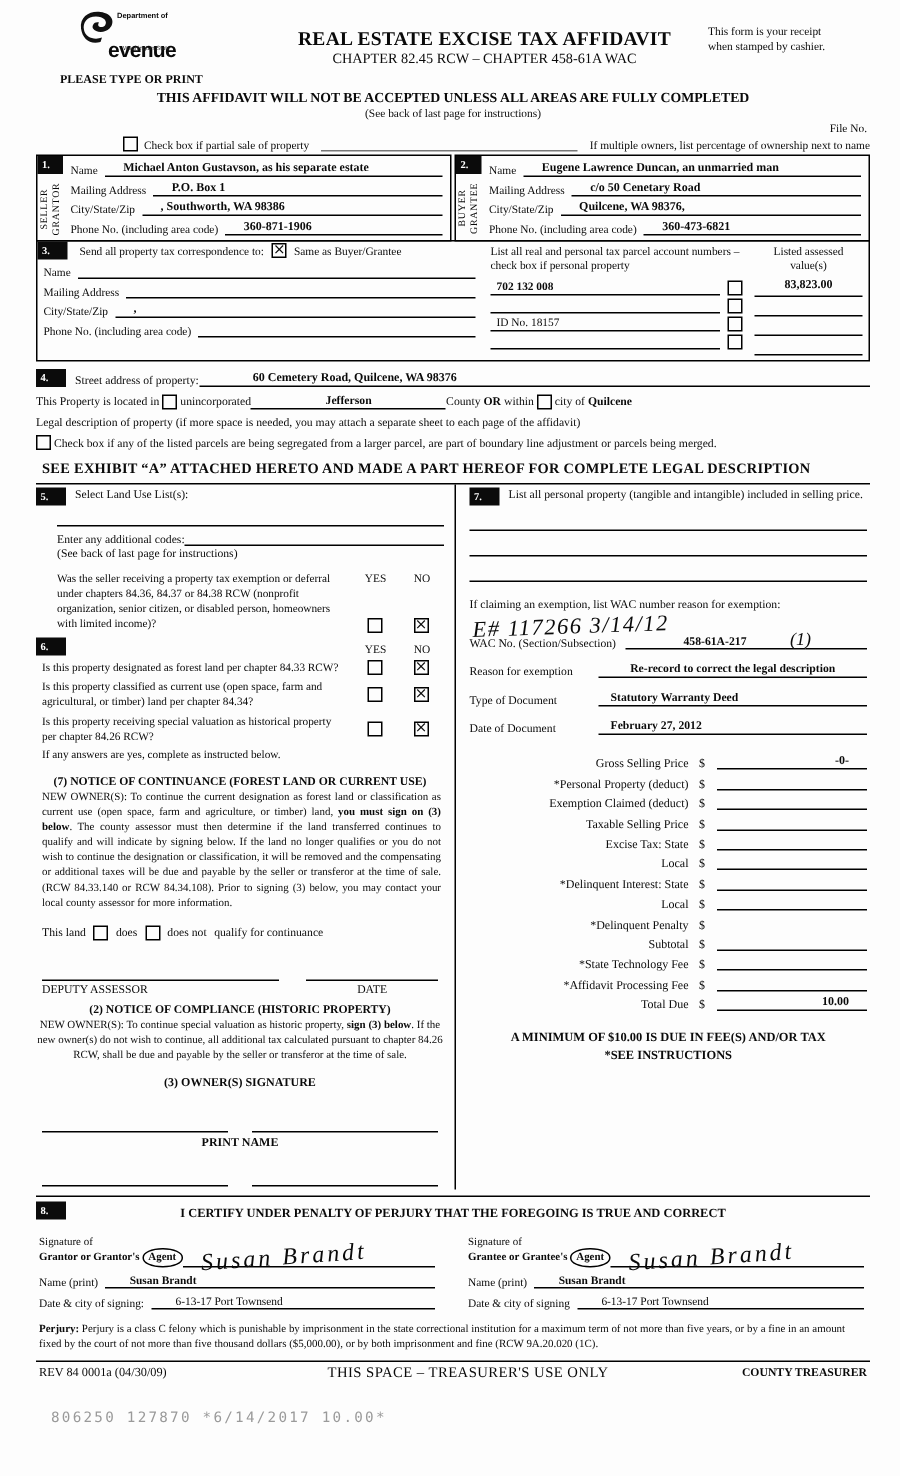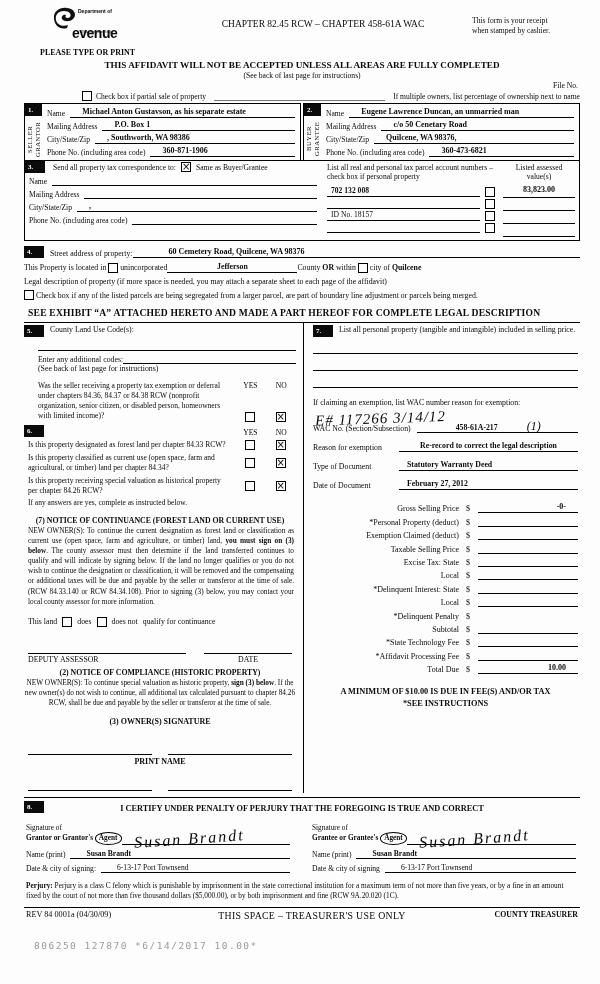--- a/index.html
+++ b/index.html
@@ -147,20 +147,21 @@
         <svg width="26" height="24" viewBox="0 0 26 24">
           <path d="M2 13 C1 5 8 1 15 2 C23 3 25 9 21 13 C18 16 12 16 10 13 C9 11 11 8 14 9 C12 12 16 13 18 11 C20 8 17 5 12 5 C6 5 3 9 4 14 C5 19 11 21 16 19 L15 22 C8 24 3 20 2 13 Z" fill="#111"></path>
         </svg>
         <div class="logo-dept">Department of</div>
         <div class="logo-name">evenue</div>
         <div class="logo-sub">Washington State</div>
       </div>
       <div class="type-print">PLEASE TYPE OR PRINT</div>
     </div>
     <div class="title-wrap">
+      <div class="title">REAL ESTATE EXCISE TAX AFFIDAVIT</div>
       <div class="subtitle">CHAPTER 82.45 RCW – CHAPTER 458-61A WAC</div>
     </div>
     <div class="receipt">
       <div>This form is your receipt</div>
       <div>when stamped by cashier.</div>
     </div>
   </div>
 
   <div class="warning">THIS AFFIDAVIT WILL NOT BE ACCEPTED UNLESS ALL AREAS ARE FULLY COMPLETED</div>
   <div class="seeback">(See back of last page for instructions)</div>
@@ -313,21 +314,21 @@
       <span>Check box if any of the listed parcels are being segregated from a larger parcel, are part of boundary line adjustment or parcels being merged.</span>
     </div>
     <div class="exhibit">SEE EXHIBIT “A” ATTACHED HERETO AND MADE A PART HEREOF FOR COMPLETE LEGAL DESCRIPTION</div>
   </div>
 
   <div class="cols">
     <div class="colL">
 
       <div class="shdr">
         <span class="numbox">5.</span>
-        <span style="font-size:7.8px;">County Land Use Code(s):</span>
+        <span style="font-size:7.8px;">Select Land Use List(s):</span>
       </div>
       <div class="s5line"></div>
       <div class="addrow">
         <span style="font-size:7.8px; white-space:nowrap;">Enter any additional codes:</span>
         <span class="fval" style="font-weight:normal;"></span>
       </div>
       <div style="font-size:7.8px; margin-left:14px;">(See back of last page for instructions)</div>
 
       <div class="q5">
         <div class="qtext">Was the seller receiving a property tax exemption or deferral under chapters 84.36, 84.37 or 84.38 RCW (nonprofit organization, senior citizen, or disabled person, homeowners with limited income)?</div>

